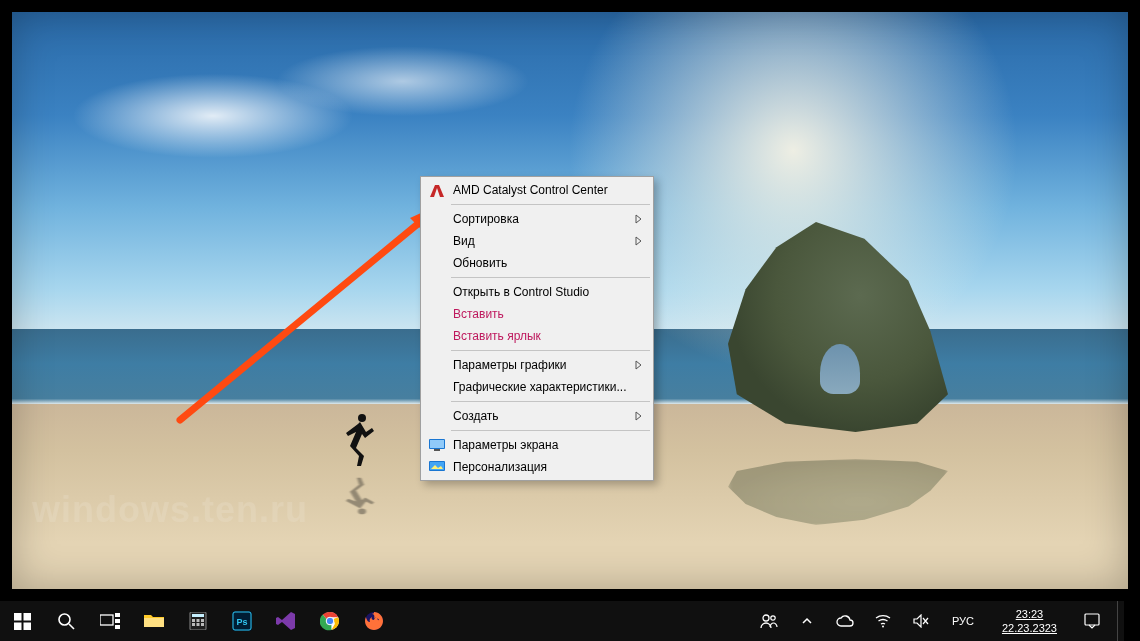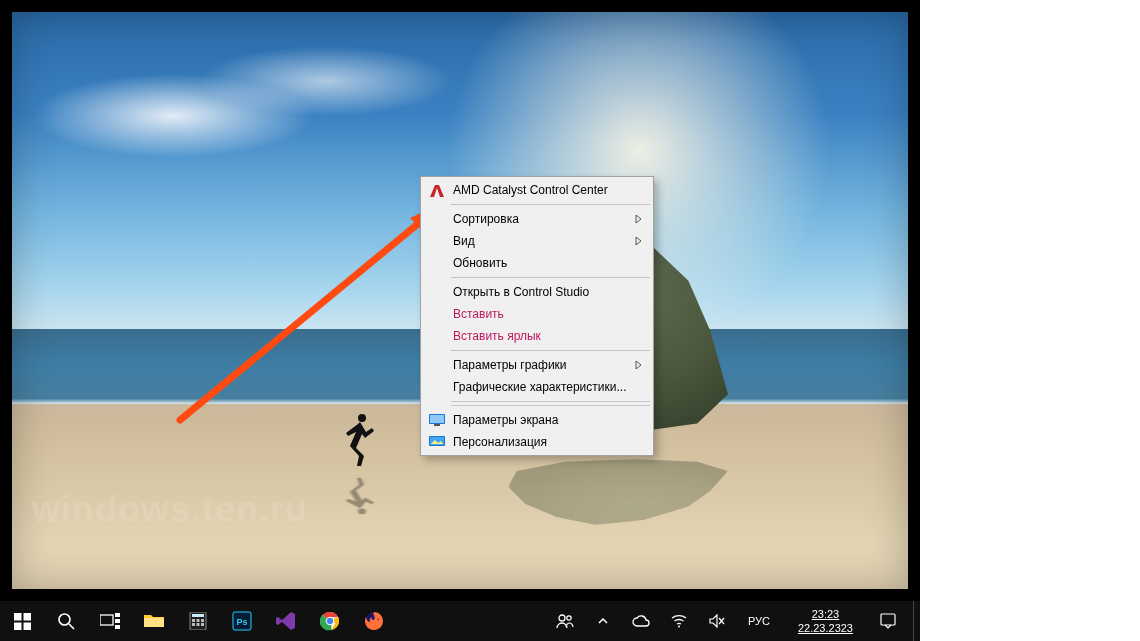--- a/index.html
+++ b/index.html
@@ -6,21 +6,21 @@
     margin: 0;
     padding: 0;
     width: 1140px;
     height: 641px;
     overflow: hidden;
     font-family: "Segoe UI", Tahoma, sans-serif;
     user-select: none;
   }
   .screen {
     position: relative;
-    width: 920px;
+    width: 1140px;
     height: 641px;
     background: #000;
   }
   
   .wallpaper {
     position: absolute;
     left: 12px;
     right: 12px;
     top: 12px;
     bottom: 52px; 
@@ -137,21 +137,21 @@
   .cm-arrow{
     position:absolute;
     right:8px; top:6px;
     width:8px; height:10px;
   }
   .cm-arrow svg { display:block; }
 
   
   .taskbar{
     position:absolute;
-    left:0; right:0; bottom:0;
+    left:0; right:16px; bottom:0;
     height:40px;
     background:#101010;
     display:flex;
     align-items:stretch;
     color:#fff;
   }
   .tb-left{ display:flex; align-items:stretch; }
   .tb-btn{
     width:44px;
     display:flex;
@@ -270,20 +270,28 @@
           <svg width="8" height="10">
             <path d="M1 1 L6 5 L1 9 Z" fill="none" stroke="#555" stroke-width="1"></path>
           </svg>
         </span>
     </div>
     <div class="cm-item">
       <span>Графические характеристики...</span>
     </div>
     <div class="cm-sep"></div>
 
+    <div class="cm-item">
+      <span>Создать</span>
+      <span class="cm-arrow">
+          <svg width="8" height="10">
+            <path d="M1 1 L6 5 L1 9 Z" fill="none" stroke="#555" stroke-width="1"></path>
+          </svg>
+        </span>
+    </div>
     <div class="cm-sep"></div>
 
     <div class="cm-item">
       <span class="cm-icon">
         <svg width="16" height="12" viewBox="0 0 16 12">
             <rect x="0" y="0" width="16" height="10" rx="1" fill="#1976d2"></rect>
             <rect x="1" y="1" width="14" height="8" fill="#90caf9"></rect>
             <rect x="5" y="10" width="6" height="2" fill="#555"></rect>
           </svg>
       </span>

